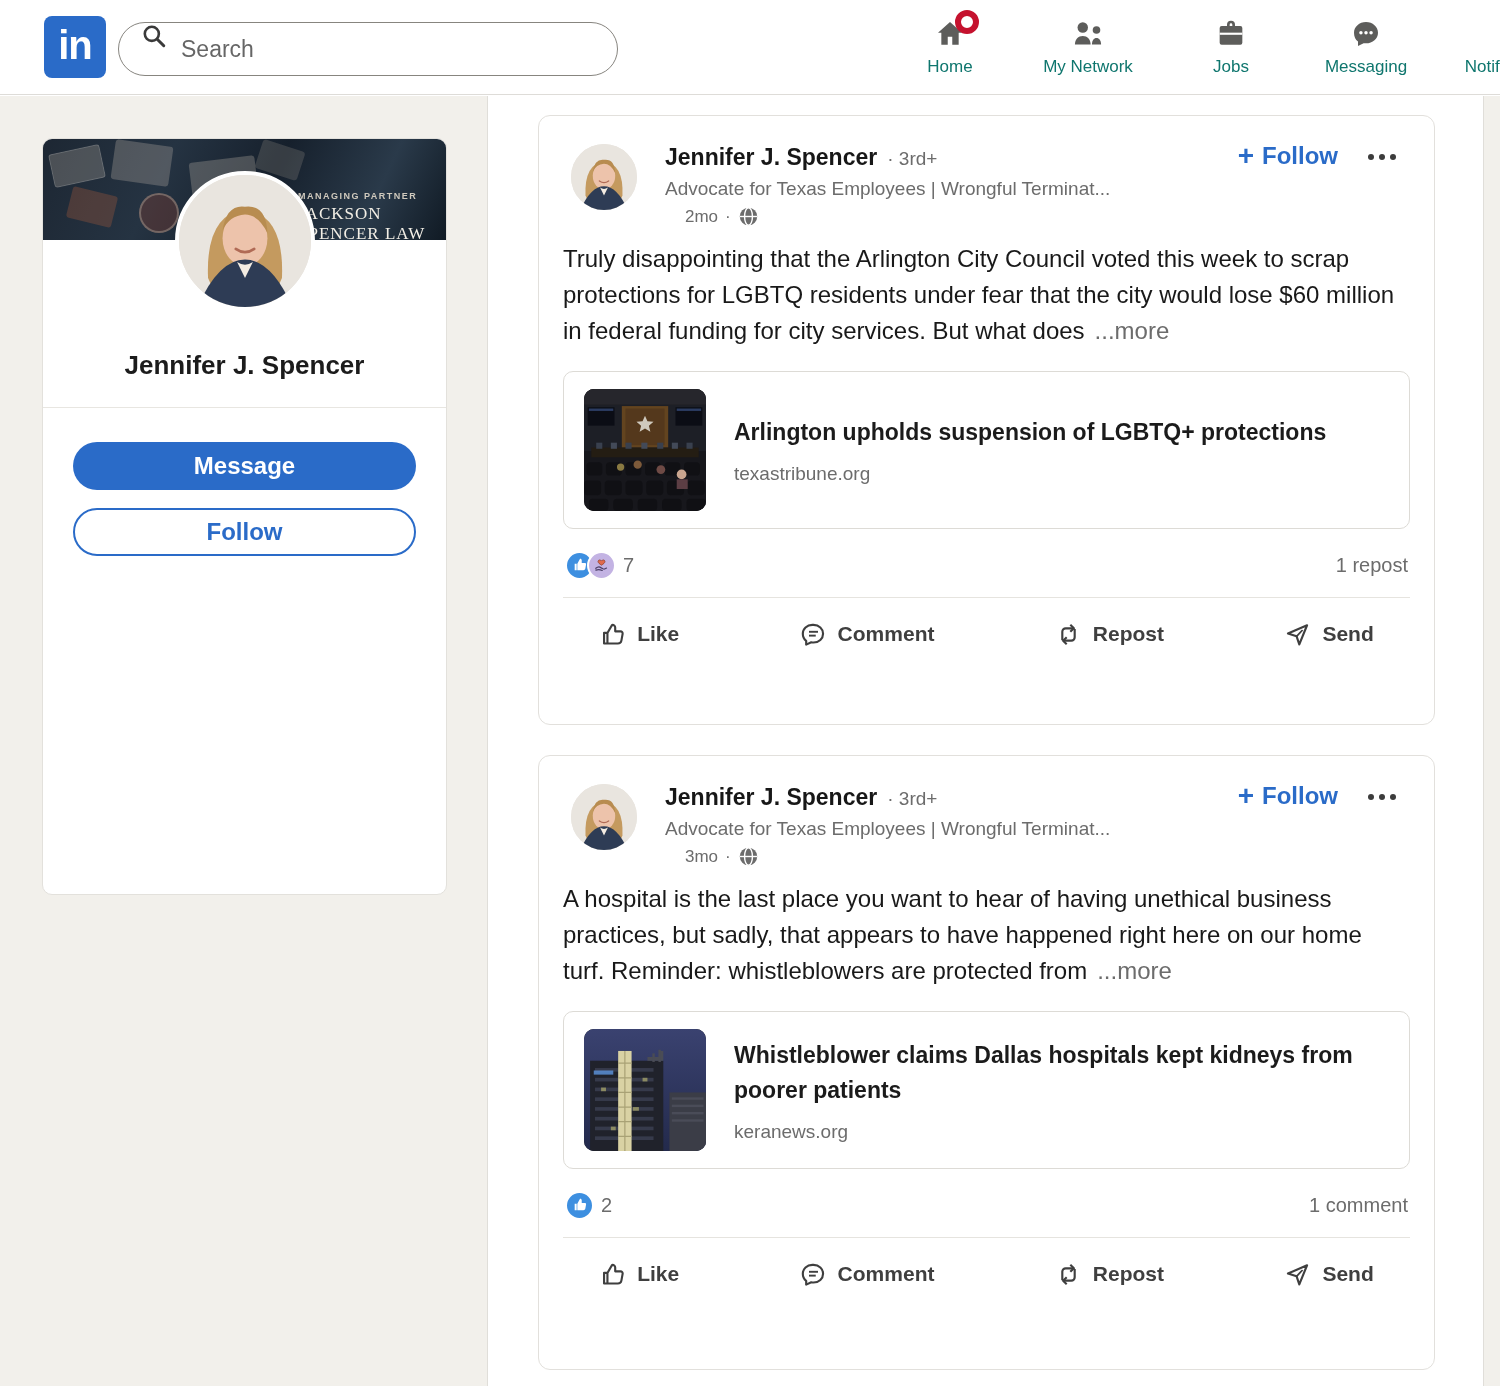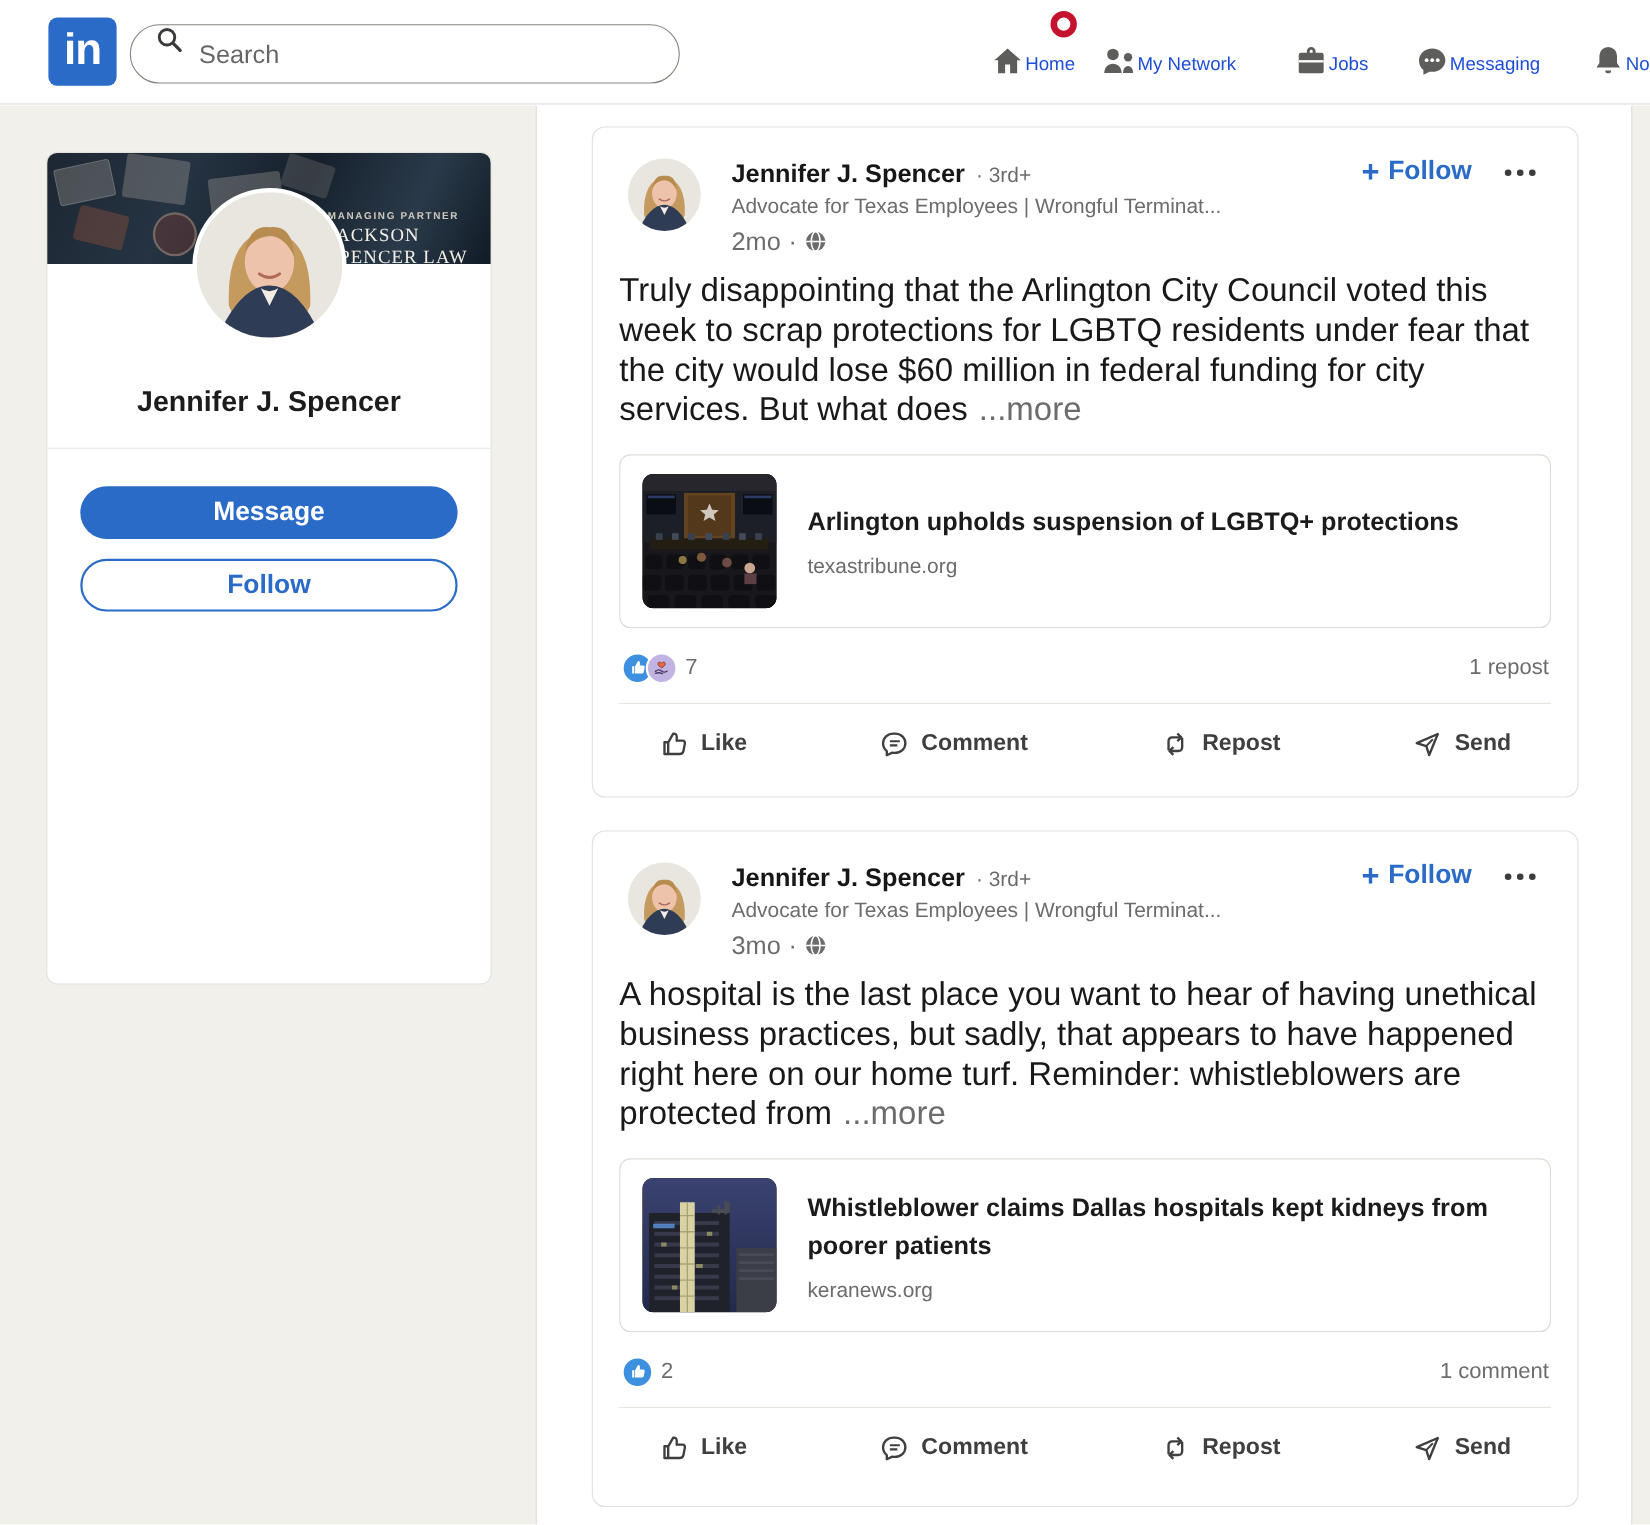--- a/index.html
+++ b/index.html
@@ -14,22 +14,22 @@
     border-bottom:1px solid #dedcd8;z-index:30;}
   .logo{position:absolute;left:44px;top:16px;width:62px;height:62px;background:#2a6bc8;
     border-radius:8px;display:flex;align-items:center;justify-content:center;}
   .logo span{color:#fff;font-weight:bold;font-size:40px;letter-spacing:-1px;margin-top:-3px;}
   .searchbox{position:absolute;left:118px;top:22px;width:500px;height:54px;border:1.5px solid #87857f;
     border-radius:28px;background:#fff;display:flex;padding-left:22px;}
   .searchbox input{border:none;outline:none;font-size:23px;color:#3a3a3a;margin-left:14px;width:400px;
     font-family:"Liberation Sans",sans-serif;background:transparent;}
   .searchbox input::placeholder{color:#4c4c4c;opacity:.85;}
   .navitems{position:absolute;left:900px;top:0;height:95px;display:flex;}
-  .navitem{height:95px;display:flex;flex-direction:row;align-items:center;justify-content:flex-start;
-    padding-top:17px;color:#1d4ed8;cursor:pointer;position:relative;}
+  .navitem{height:95px;display:flex;flex-direction:column;align-items:center;justify-content:flex-start;
+    padding-top:17px;color:#0f766e;cursor:pointer;position:relative;}
   .navitem .nicon{height:34px;display:flex;align-items:center;justify-content:center;}
   .navitem .nlabel{font-size:17px;margin-top:6px;white-space:nowrap;}
   .w1{width:100px}.w2{width:176px}.w3{width:110px}.w4{width:160px}.w5{width:130px}
   .badge{position:absolute;top:10px;left:55%;width:24px;height:24px;border-radius:50%;
     border:6.5px solid #c5122e;background:#fff;}
 
   
   .leftrail{position:absolute;top:96px;left:0;width:488px;height:1290px;background:#f2f0eb;
     border-right:1px solid #e0ded9;}
   .rightstrip{position:absolute;top:96px;right:0;width:17px;height:1290px;background:#f2f0eb;
@@ -60,27 +60,27 @@
   .post{position:absolute;left:538px;width:897px;background:#fff;border:1px solid #e2e0dc;
     border-radius:12px;}
   .post1{top:115px;height:610px;} .post2{top:755px;height:615px;}
   .phead{position:relative;padding:28px 28px 0 32px;display:flex;}
   .avatar-sm{width:66px;height:66px;border-radius:50%;overflow:hidden;background:#e9e5df;flex:none;}
   .phmeta{margin-left:28px;padding-top:0;}
   .pnamerow{display:flex;align-items:baseline;font-size:23px;}
   .pauthor{font-weight:bold;color:#171717;}
   .pdeg{color:#6c6c6c;font-size:19px;margin-left:10px;}
   .psub{font-size:19px;color:#6c6c6c;margin-top:7px;max-width:530px;white-space:nowrap;overflow:hidden;}
-  .ptime{font-size:23px;color:#6c6c6c;margin-top:6px;display:flex;align-items:center;gap:7px;}
+  .ptime{font-size:17px;color:#6c6c6c;margin-top:6px;display:flex;align-items:center;gap:7px;margin-left:20px;}
   .pfollow{position:absolute;right:96px;top:24px;color:#2a6bc8;font-weight:bold;font-size:24px;
     display:flex;align-items:center;gap:8px;cursor:pointer;}
   .pfollow .plus{font-size:28px;font-weight:bold;}
   .pmenu{position:absolute;right:32px;top:32px;display:flex;gap:5px;cursor:pointer;padding:6px;}
   .pmenu i{width:6px;height:6px;border-radius:50%;background:#3c3c3c;}
-  .ptext{padding:14px 34px 0 24px;font-size:30px;line-height:36px;color:#191919;}
+  .ptext{padding:14px 34px 0 24px;font-size:24px;line-height:36px;color:#191919;}
   .pmore{color:#6c6c6c;margin-left:10px;}
   .linkcard{margin:22px 24px 0;border:1.5px solid #dddbd6;border-radius:10px;height:158px;
     display:flex;align-items:center;padding:0 20px;cursor:pointer;background:#fff;}
   .thumb{width:122px;height:122px;border-radius:10px;overflow:hidden;flex:none;background:#16161a;}
   .linkmeta{margin-left:28px;}
   .linktitle{font-size:23px;font-weight:bold;line-height:35px;color:#1b1b1b;}
   .linksrc{font-size:19px;color:#6c6c6c;margin-top:13px;}
   .socialrow{margin:20px 26px 0;display:flex;align-items:center;height:32px;}
   .chips{display:flex;align-items:center;}
   .chip{width:29px;height:29px;border-radius:50%;border:2px solid #fff;}

